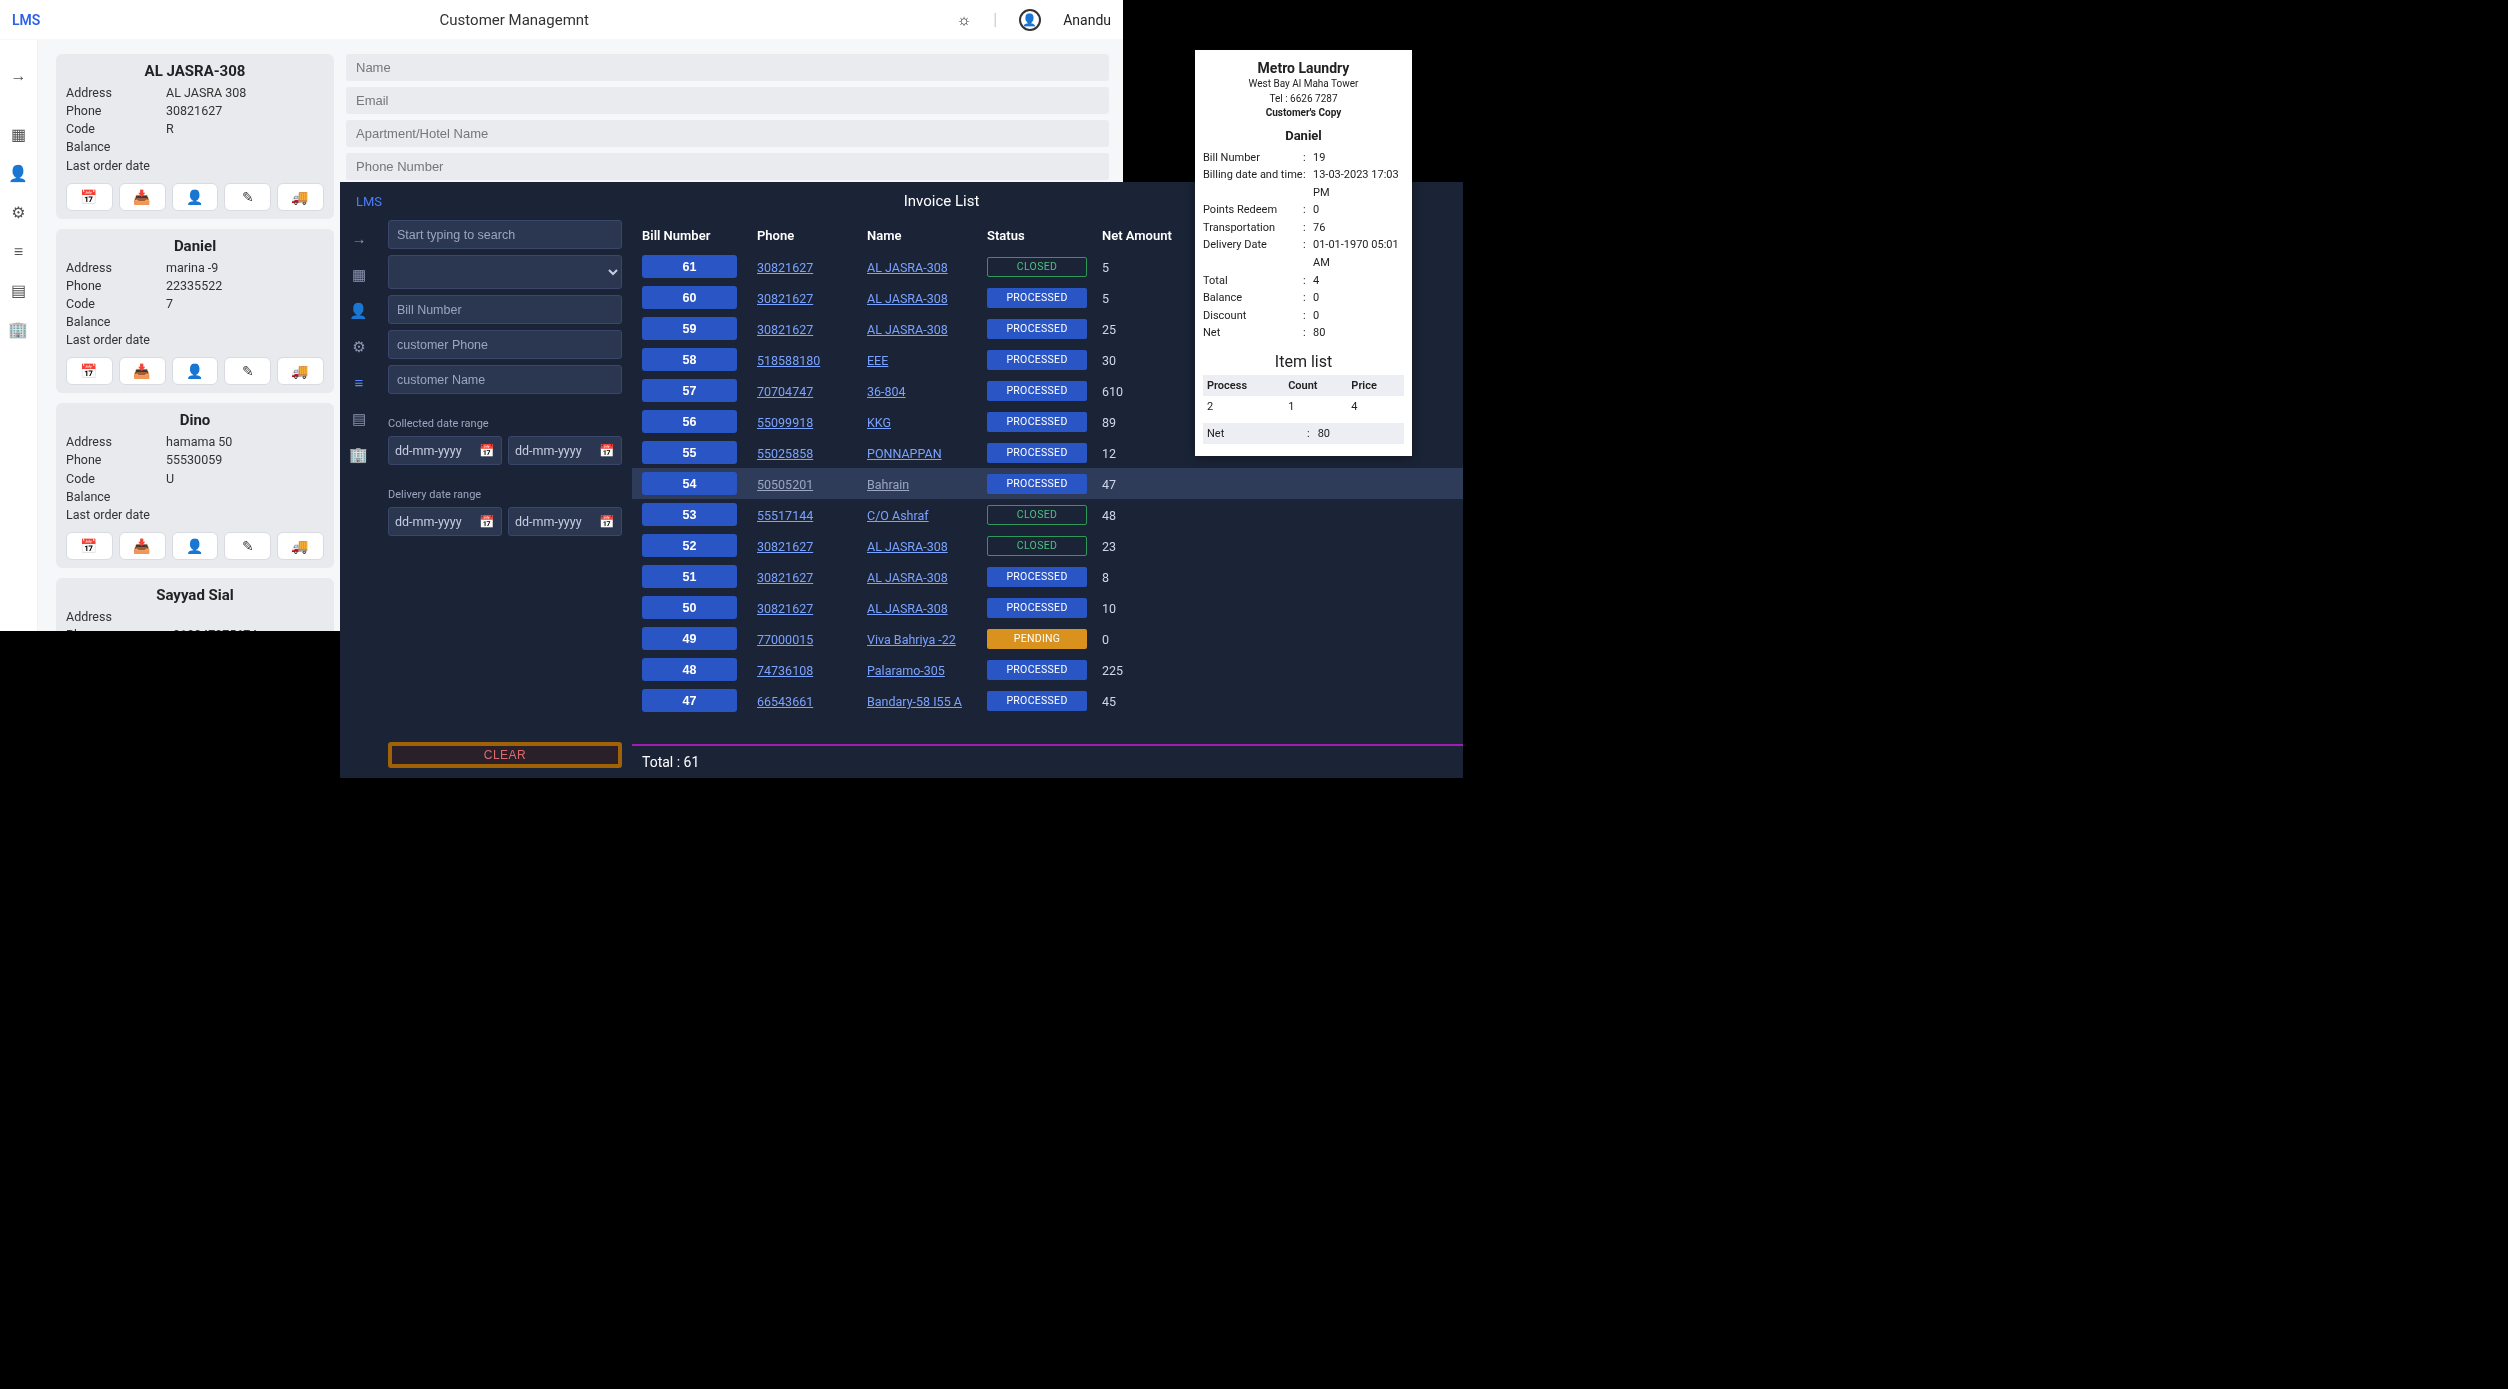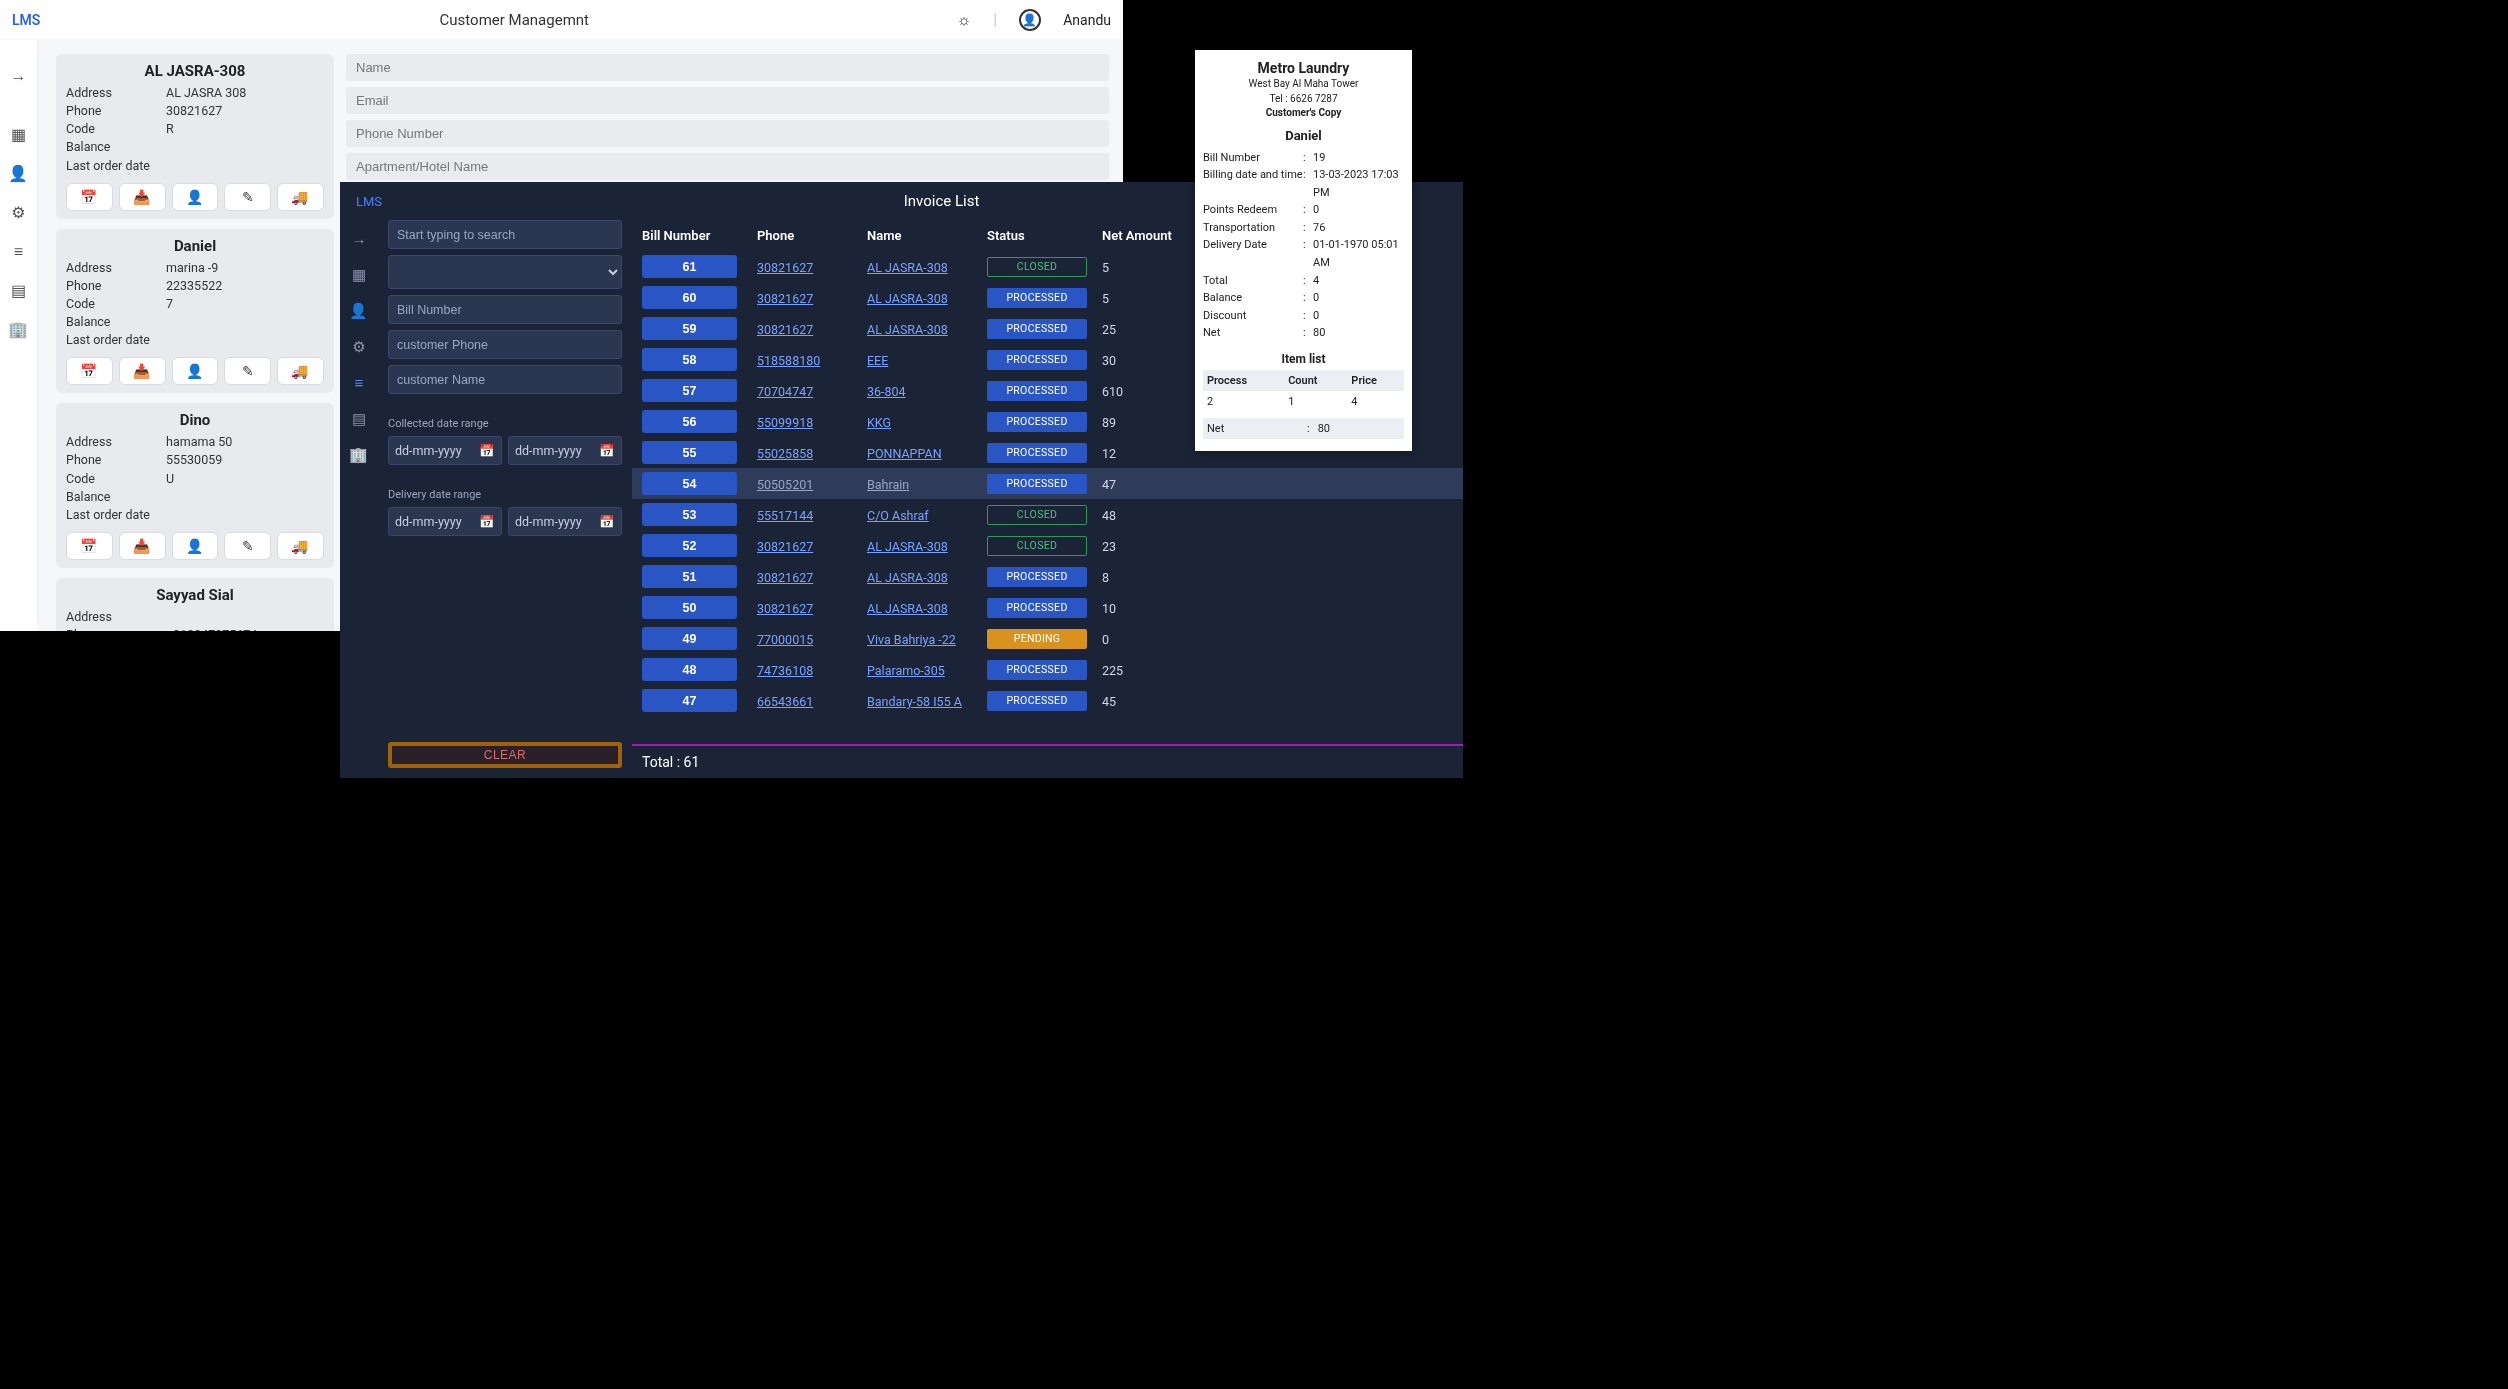--- a/index.html
+++ b/index.html
@@ -66,21 +66,21 @@
 .assign-btn{ width:62px; height:22px; background:#2a55c4; color:#fff; border:none; border-radius:3px; font-size:11.5px; cursor:pointer;}
 .dev-txt{ color:#cfd6e8;}
 
 
 #receipt { position:absolute; left:1195px; top:50px; width:217px; background:#fff; color:#222; font-size:11px; padding:10px 8px 12px 8px; box-shadow:0 2px 10px rgba(0,0,0,0.4);}
 #receipt h3{ text-align:center; font-size:14px; font-weight:700;}
 #receipt .sub{ text-align:center; font-size:10px; line-height:1.25; margin-top:2px;}
 #receipt .cust{ text-align:center; font-weight:700; font-size:13px; margin:8px 0 6px 0;}
 #receipt .line{ display:flex; line-height:1.6;}
 #receipt .line .k{ width:100px;} #receipt .line .c{ width:10px;} #receipt .line .v{flex:1;}
-#receipt .sect{ text-align:center; font-weight:700; margin:10px 0 4px 0; font-size:12px;}
+#receipt .sect{ text-align:center; font-weight:400; margin:10px 0 4px 0; font-size:16px;}
 #receipt table { width:100%; border-collapse:collapse; font-size:11px;}
 #receipt th{ text-align:left; background:#eceef3; padding:4px 4px; font-weight:600;}
 #receipt td{ padding:4px 4px;}
 #receipt .netr{ background:#eceef3;}
 </style>
 </head>
 <body>
 
 <div id="bg-dark">
     <div class="xrow" style="top: 363px;">
@@ -235,22 +235,22 @@
    <div class="cust-row">
               <span class="k">Phone</span>
               <span>+919947975674</span>
             </div>
 
    </div>
         </div>
       <div class="form-col" id="form-col">
           <input class="f-input" placeholder="Name" style="">
           <input class="f-input" placeholder="Email" style="">
+          <input class="f-input" placeholder="Apartment/Hotel Name" style="">
           <input class="f-input" placeholder="Phone Number" style="">
-          <input class="f-input" placeholder="Apartment/Hotel Name" style="">
           <input class="f-input" placeholder="Villa Number" style="">
         </div>
     </div>
   </div>
 </div>
 
 <div id="win-dark">
   <div class="topbar">
     <div class="brand">LMS</div>
     <div class="title">Invoice List</div>

